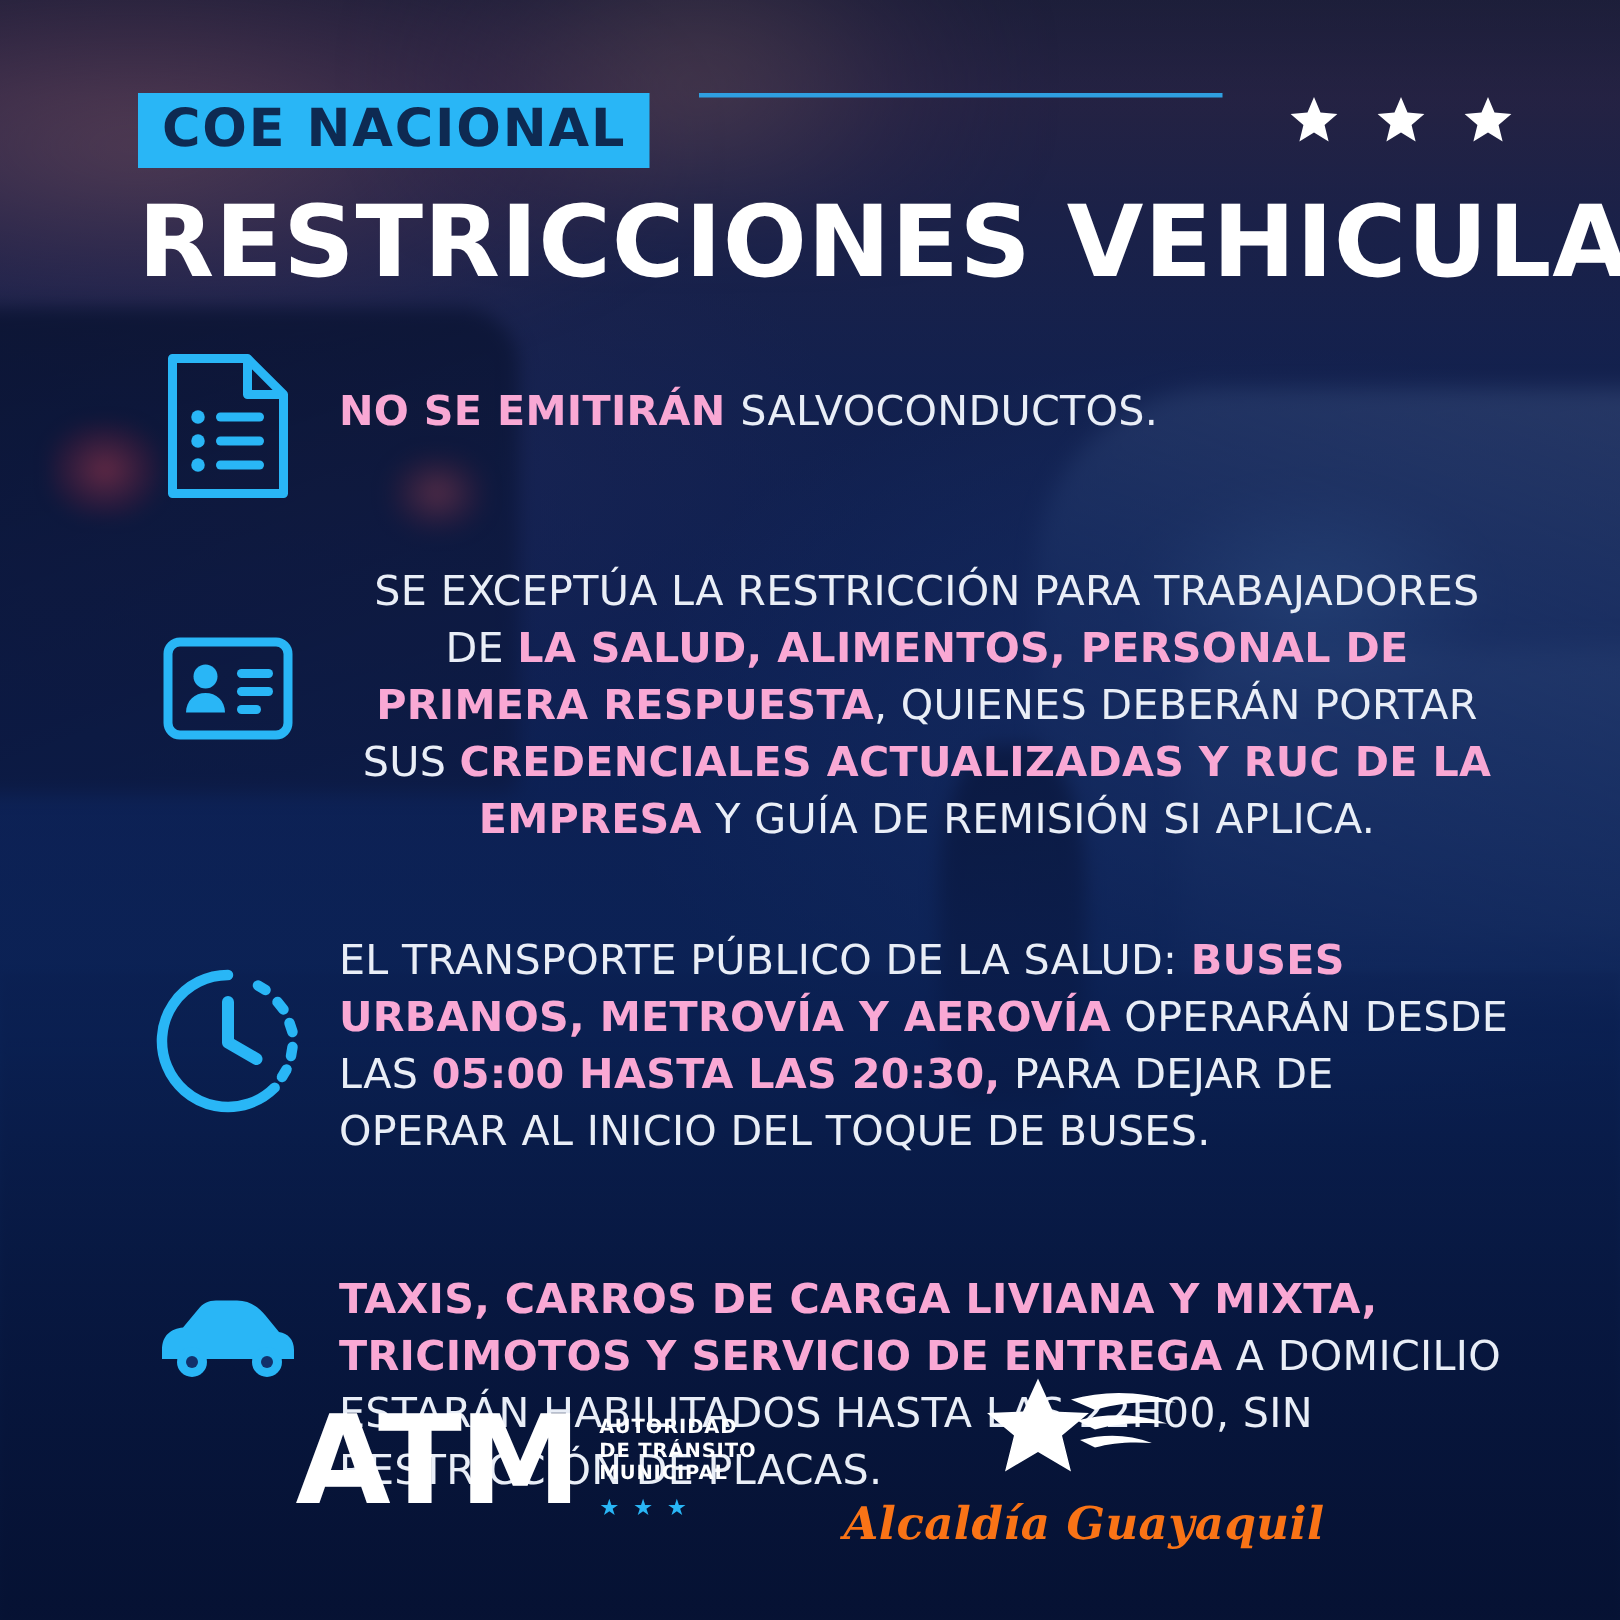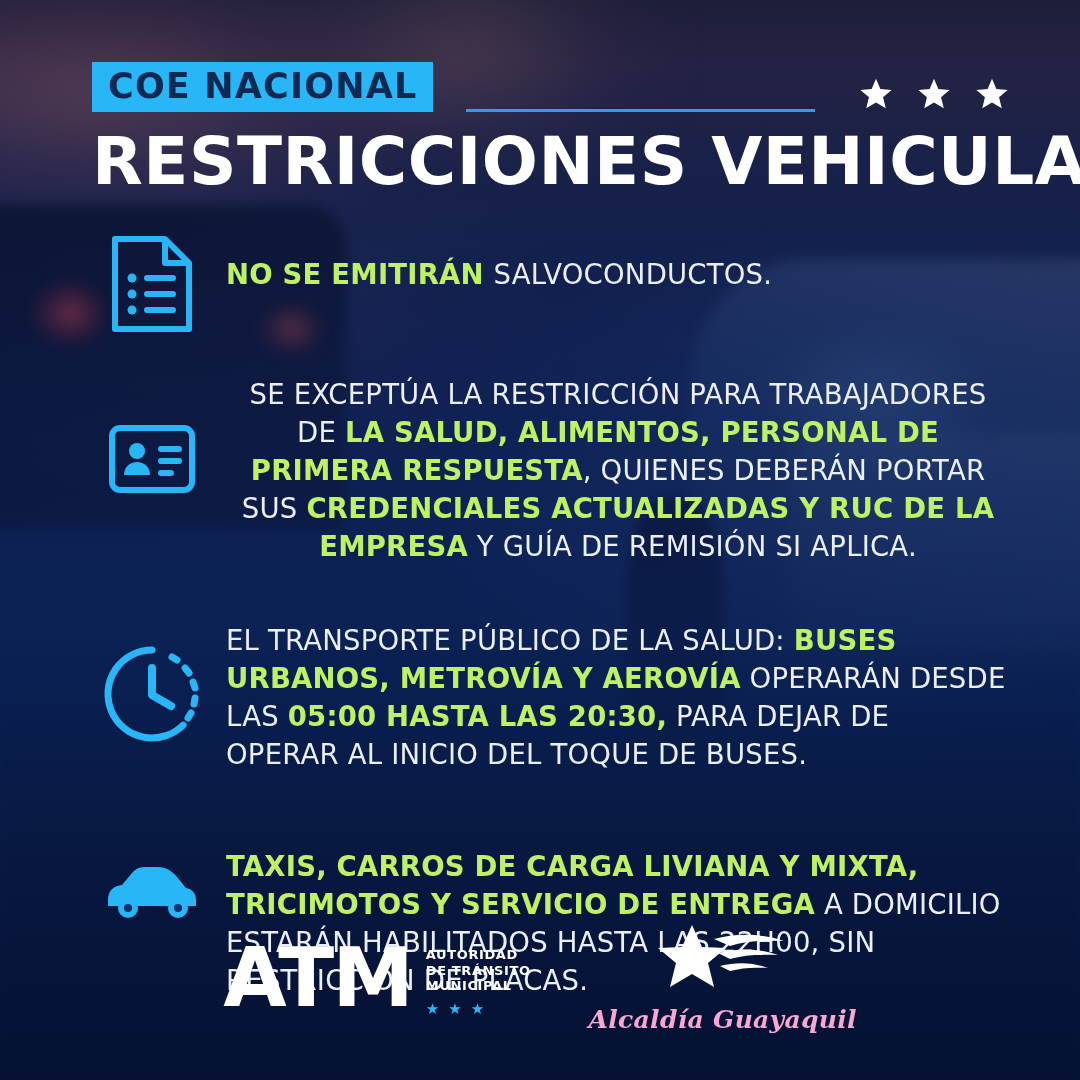--- a/index.html
+++ b/index.html
@@ -105,21 +105,21 @@
   .overlay {
     position:absolute; inset:0;
     background:linear-gradient(180deg, rgba(10,22,60,0.42) 0%, rgba(10,26,72,0.62) 35%, rgba(8,26,74,0.72) 65%, rgba(6,18,52,0.88) 100%);
   }
 
   
   .content { position:absolute; inset:0; }
 
   
   .header { position:absolute; left:92px; top:62px; right:70px; }
-  .kicker-row { display:flex; align-items:flex-end; gap:17px; }
+  .kicker-row { display:flex; align-items:flex-start; gap:17px; }
   .kicker {
     background:#29b6f6;
     color:#0e2a52;
     font-size:35px;
     font-weight:bold;
     letter-spacing:1.2px;
     padding:7px 16px 8px 16px;
     line-height:1;
     font-family:"DejaVu Sans", sans-serif;
     white-space:nowrap;
@@ -157,21 +157,21 @@
   .icon-cell svg { display:block; }
   .text-cell {
     flex:1;
     padding-left:8px;
     font-family:"DejaVu Sans", sans-serif;
     font-size:27.5px;
     line-height:1.38;
     letter-spacing:0.2px;
     color:#e9eef7;
   }
-  .text-cell b { color:#bef264; font-weight:bold; }
+  .text-cell b { color:#f9a8d4; font-weight:bold; }
 
   #row1 { margin-top:18px; }
   #row1 .icon-cell { padding-top:0; }
   #row1 .text-cell { padding-top:22px; }
   #row2 { margin-top:42px;text-align:center; }
   #row2 .icon-cell { padding-top:48px; }
   #row3 { margin-top:56px; }
   #row3 .icon-cell { padding-top:22px; }
   #row4 { margin-top:75px; }
   #row4 .icon-cell { padding-top:12px; }
@@ -202,22 +202,22 @@
   }
   .atm-stars { margin-top:7px; display:flex; gap:9px; }
   .atm-stars span { color:#29b6f6; font-size:15px; line-height:1; }
 
   .alc-logo { display:flex; flex-direction:column; align-items:center; }
   .alc-name {
     margin-top:6px;
     font-family:"DejaVu Serif", serif;
     font-style:italic;
     font-weight:bold;
-    font-size:25px;
-    color:#f9a8d4;
+    font-size:30px;
+    color:#f97316;
     letter-spacing:0.3px;
   }
 </style>
 </head>
 <body>
 
 <div id="poster">
 
   <div class="bg-base"></div>
   <div class="bg-sun"></div>

